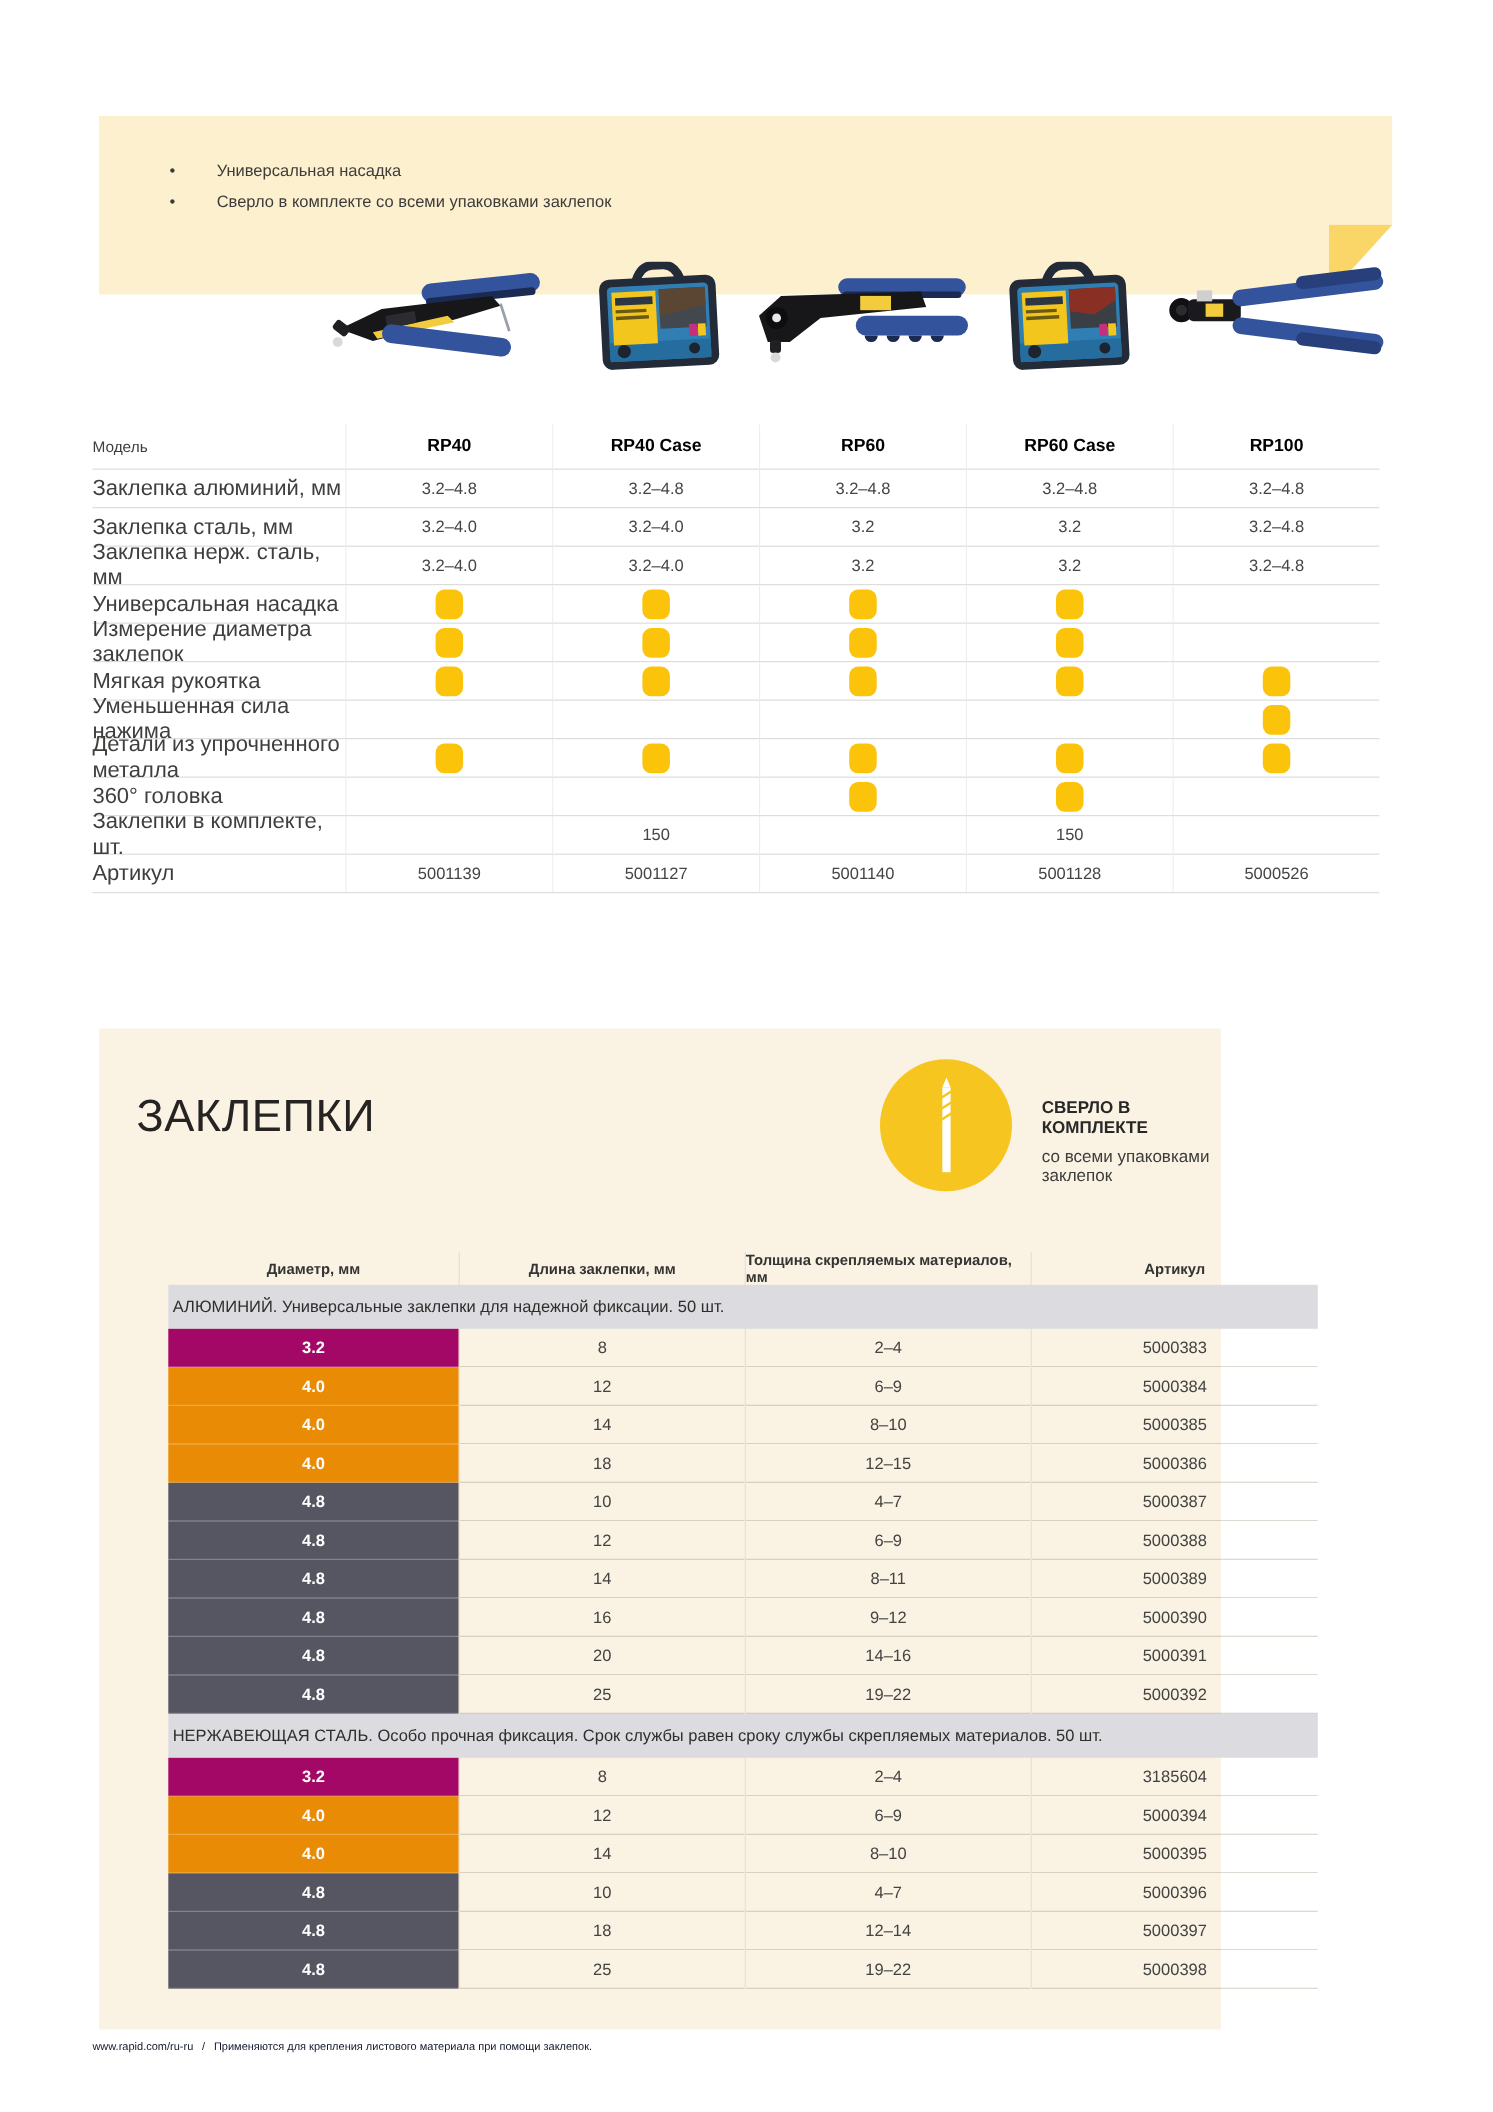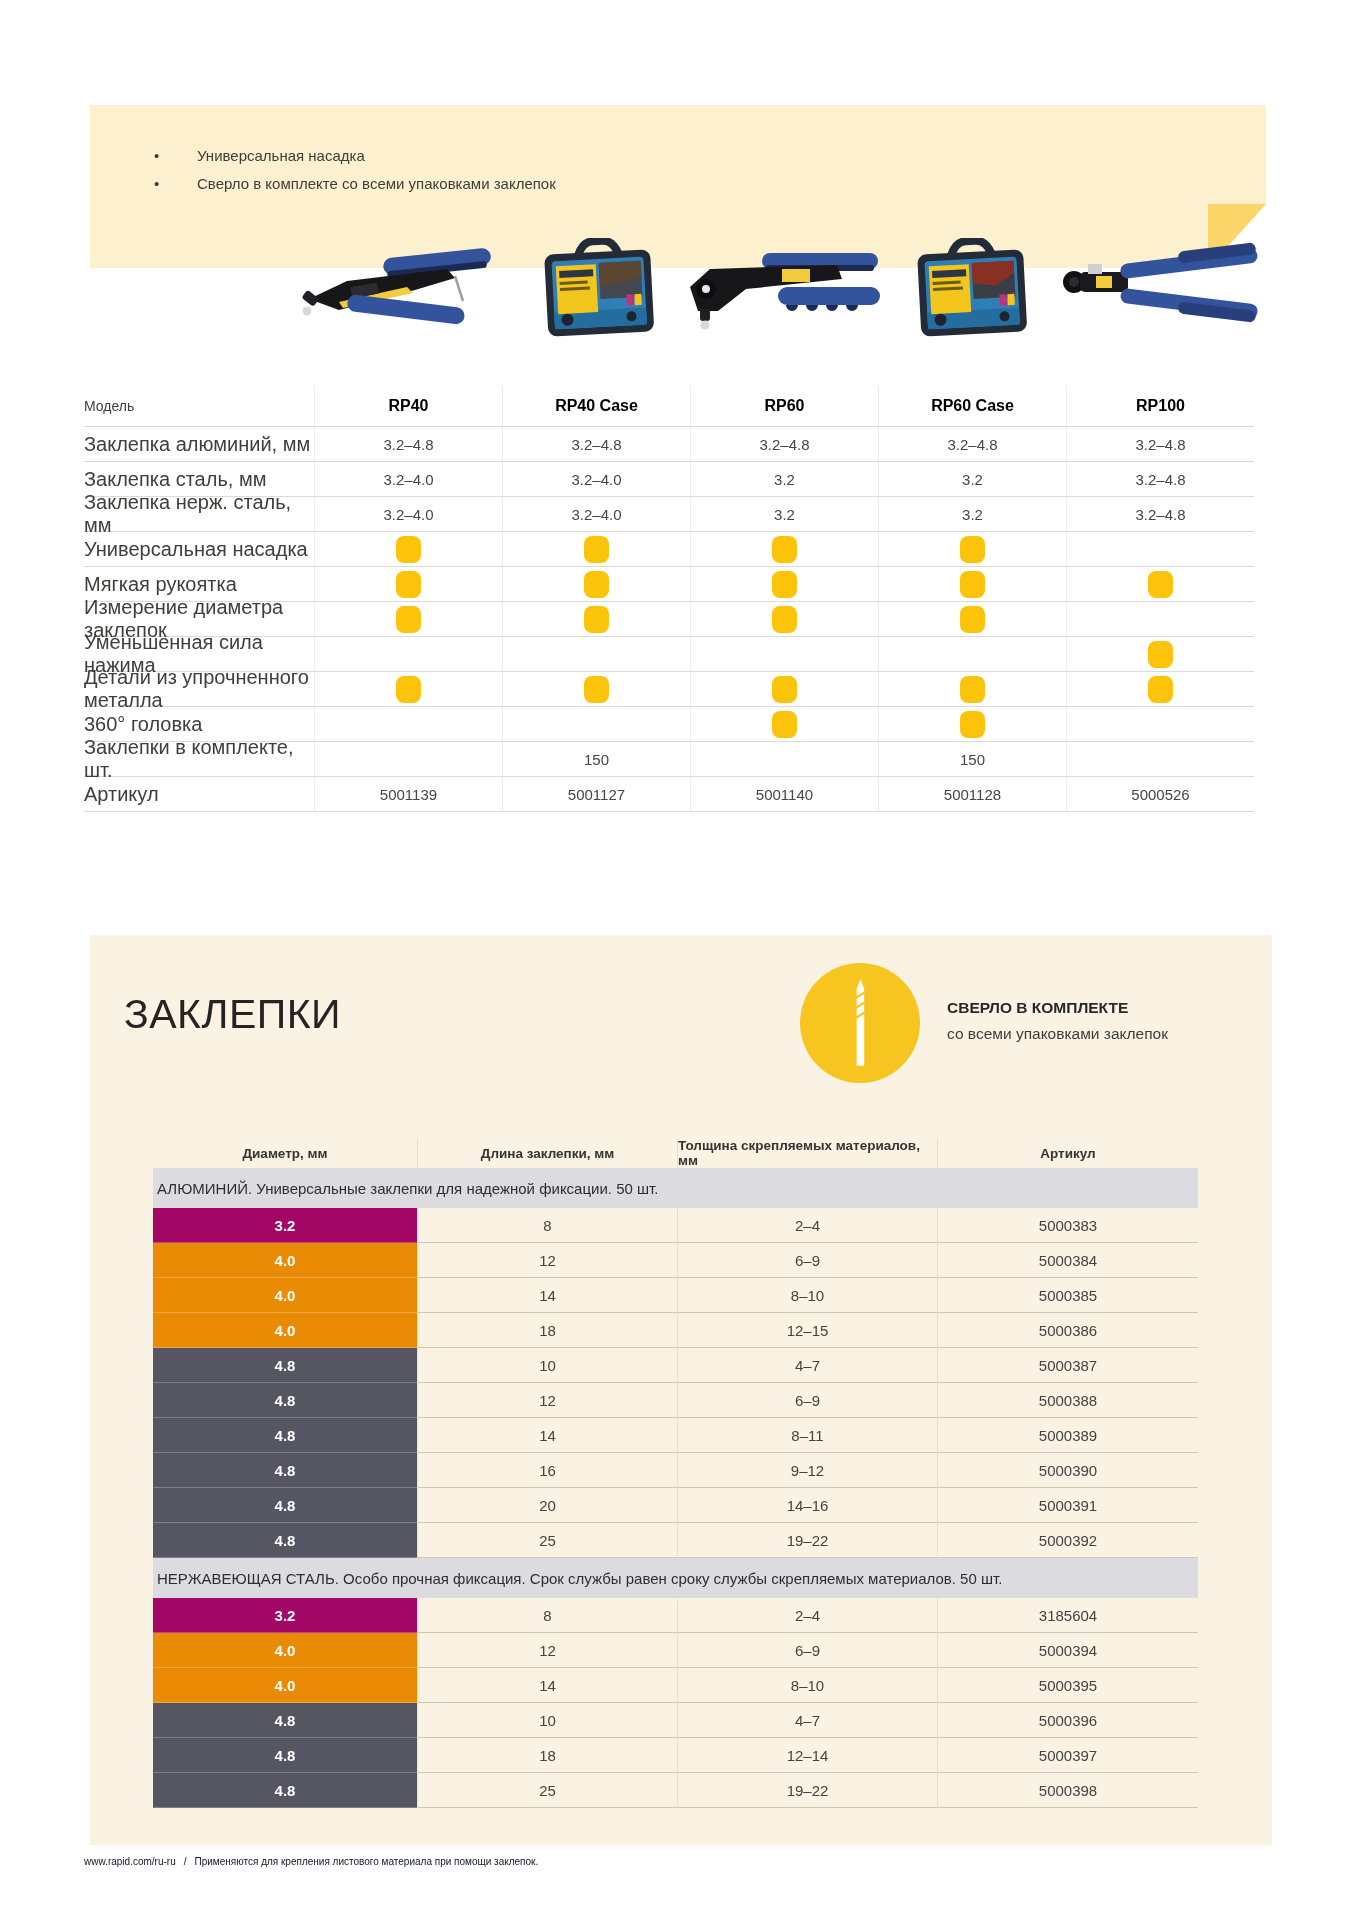--- a/index.html
+++ b/index.html
@@ -27,21 +27,21 @@
   .sp-row > div { height:34px; display:flex; align-items:center; justify-content:center; }
   .sp-row.model > div { height:40px; }
   .sp-row > div + div { border-left:1px solid #ededeb; }
   .sp-label { justify-content:flex-start !important; font-size:20px; color:#3e3e3d; }
   .sp-val { font-size:15px; color:#454544; }
   .sp-row.model .sp-val { font-size:16px; font-weight:700; color:#000000; }
   .sp-row.model .sp-label { font-size:14px; color:#3e3e3d; }
   .chk { width:25px; height:27px; border-radius:8px; background:#fcc30b; }
 
   
-  .rivets { position:absolute; left:90px; top:935px; width:1182px; height:910px; background:#faf3e4; }
+  .rivets { position:absolute; left:90px; top:935px; width:1020px; height:910px; background:#faf3e4; }
   .rivets-title { position:absolute; left:34px; top:56px; margin:0; font-size:41px; line-height:46px;
     font-weight:300; letter-spacing:0.5px; color:#262323; }
   .badge-circle { position:absolute; left:710px; top:28px; width:120px; height:120px; border-radius:50%;
     background:#f6c51f; display:flex; align-items:center; justify-content:center; }
   .badge-text { position:absolute; left:857px; top:64px; }
   .badge-title { font-size:15.5px; font-weight:700; color:#282827; }
   .badge-sub { font-size:15.5px; margin-top:8px; color:#3c3c3b; }
 
   .rv-table { position:absolute; left:63px; top:203px; width:1045px; }
   .rv-head { display:grid; grid-template-columns:264px 260px 260px 261px; }
@@ -202,52 +202,52 @@
         </div>
         <div class="sp-val">
           <div class="chk"></div>
         </div>
         <div class="sp-val">
           <div class="chk"></div>
         </div>
         <div class="sp-val"></div>
       </div>
       <div class="sp-row">
+        <div class="sp-label">Измерение диаметра заклепок</div>
+        <div class="sp-val">
+          <div class="chk"></div>
+        </div>
+        <div class="sp-val">
+          <div class="chk"></div>
+        </div>
+        <div class="sp-val">
+          <div class="chk"></div>
+        </div>
+        <div class="sp-val">
+          <div class="chk"></div>
+        </div>
+        <div class="sp-val"></div>
+      </div>
+      <div class="sp-row">
         <div class="sp-label">Мягкая рукоятка</div>
         <div class="sp-val">
           <div class="chk"></div>
         </div>
         <div class="sp-val">
           <div class="chk"></div>
         </div>
         <div class="sp-val">
           <div class="chk"></div>
         </div>
         <div class="sp-val">
           <div class="chk"></div>
         </div>
         <div class="sp-val">
           <div class="chk"></div>
         </div>
-      </div>
-      <div class="sp-row">
-        <div class="sp-label">Измерение диаметра заклепок</div>
-        <div class="sp-val">
-          <div class="chk"></div>
-        </div>
-        <div class="sp-val">
-          <div class="chk"></div>
-        </div>
-        <div class="sp-val">
-          <div class="chk"></div>
-        </div>
-        <div class="sp-val">
-          <div class="chk"></div>
-        </div>
-        <div class="sp-val"></div>
       </div>
       <div class="sp-row">
         <div class="sp-label">Уменьшенная сила нажима</div>
         <div class="sp-val"></div>
         <div class="sp-val"></div>
         <div class="sp-val"></div>
         <div class="sp-val"></div>
         <div class="sp-val">
           <div class="chk"></div>
         </div>

